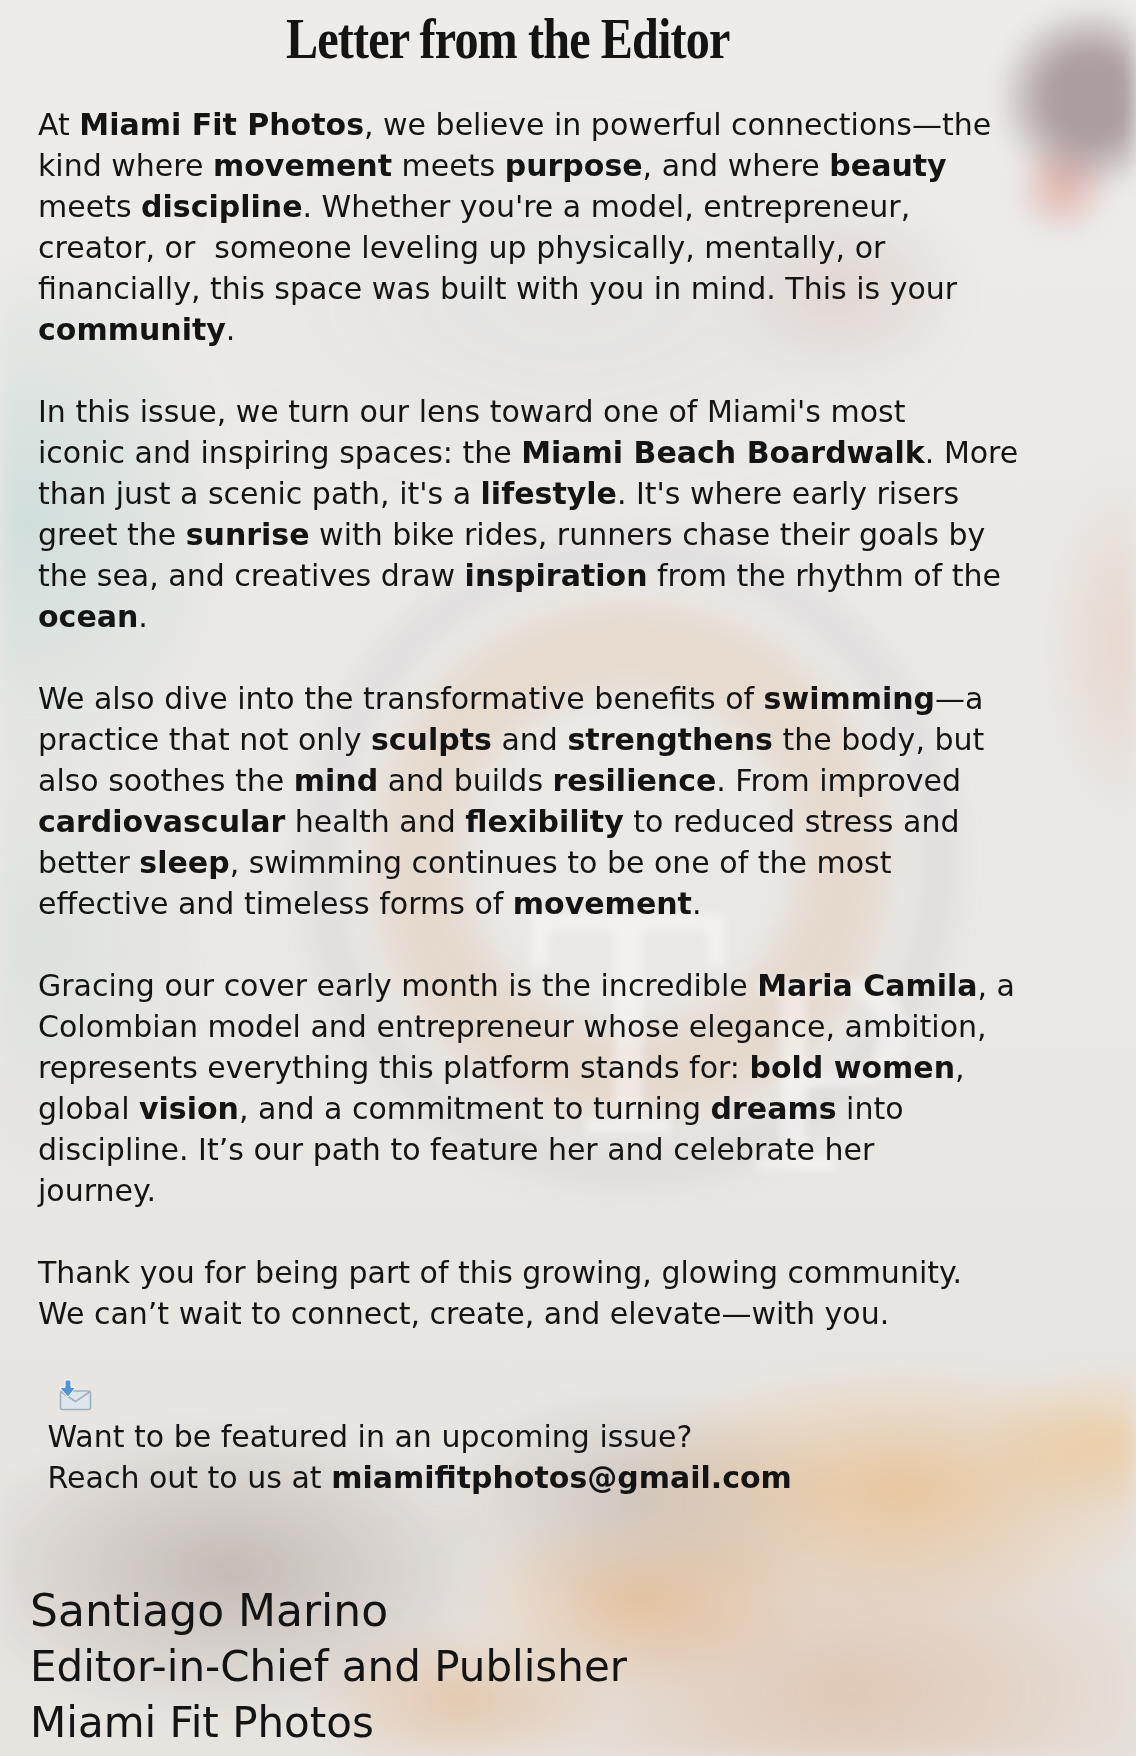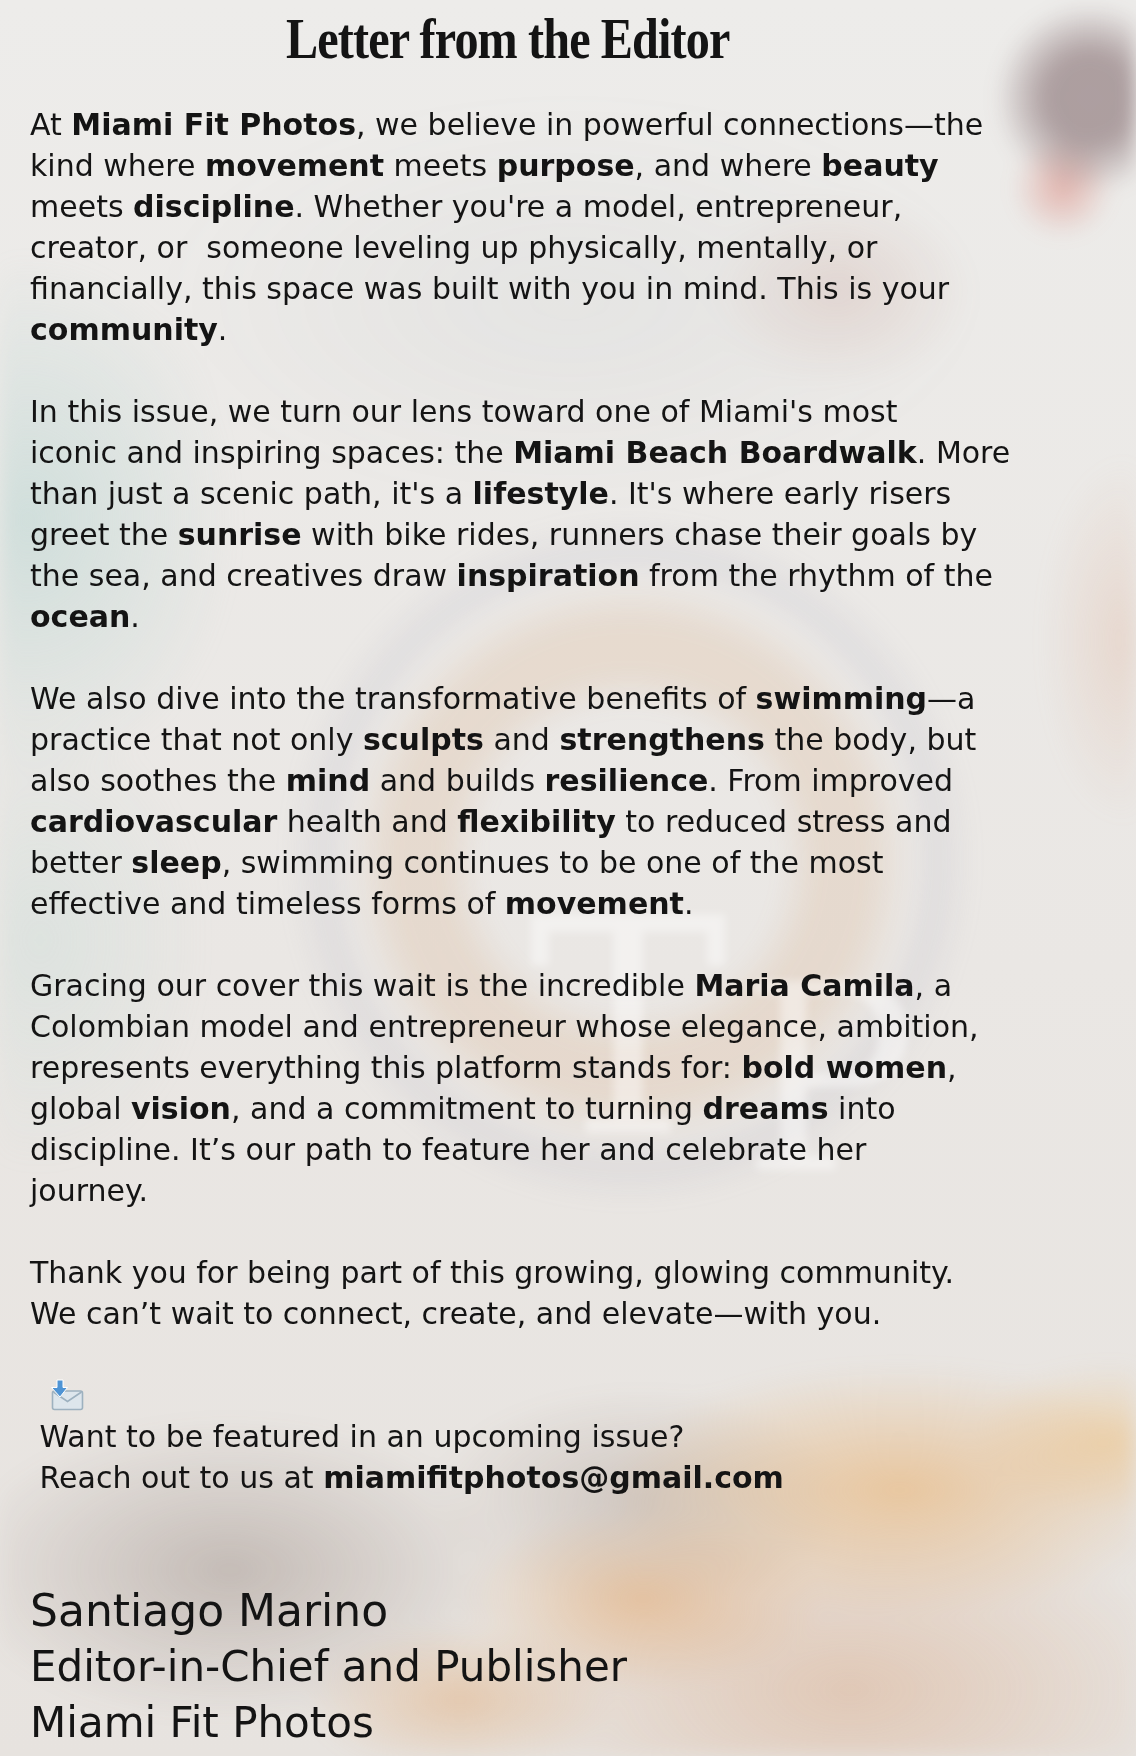--- a/index.html
+++ b/index.html
@@ -48,21 +48,21 @@
     font-size:56px;
     line-height:58px;
     font-weight:bold;
     text-align:center;
     letter-spacing:-1px;
     white-space:nowrap;
     font-family:Liberation Serif, serif;
   }
   h1.page-title .squeeze{display:inline-block;transform:scaleX(0.86);transform-origin:center;}
   .paragraphs{margin-top:36px;}
-  .para{margin:0 0 41px 0;}
+  .para{margin:0 0 41px 8px;}
   .line{
     font-size:30px;
     line-height:41px;
     white-space:pre-wrap;
   }
   .line b{font-weight:bold;}
   .env-icon{vertical-align:-5px;margin-right:1px;}
   .signature{margin-top:85px;}
   .sig-name{font-size:44px;line-height:56px;font-weight:normal;}
   .sig-role,.sig-org{font-size:42px;line-height:56px;}
@@ -96,21 +96,21 @@
       </div>
       <div class="para">
         <div class="line"><span>We also dive into the transformative benefits of </span><b>swimming</b><span>—a</span></div>
         <div class="line"><span>practice that not only </span><b>sculpts</b><span> and </span><b>strengthens</b><span> the body, but</span></div>
         <div class="line"><span>also soothes the </span><b>mind</b><span> and builds </span><b>resilience</b><span>. From improved</span></div>
         <div class="line"><b>cardiovascular</b><span> health and </span><b>flexibility</b><span> to reduced stress and</span></div>
         <div class="line"><span>better </span><b>sleep</b><span>, swimming continues to be one of the most</span></div>
         <div class="line"><span>effective and timeless forms of </span><b>movement</b><span>.</span></div>
       </div>
       <div class="para">
-        <div class="line"><span>Gracing our cover this wait is the incredible </span><b>Maria Camila</b><span>, a</span></div>
+        <div class="line"><span>Gracing our cover early month is the incredible </span><b>Maria Camila</b><span>, a</span></div>
         <div class="line"><span>Colombian model and entrepreneur whose elegance, ambition,</span></div>
         <div class="line"><span>represents everything this platform stands for: </span><b>bold women</b><span>,</span></div>
         <div class="line"><span>global </span><b>vision</b><span>, and a commitment to turning </span><b>dreams</b><span> into</span></div>
         <div class="line"><span>discipline. It’s our path to feature her and celebrate her</span></div>
         <div class="line"><span>journey.</span></div>
       </div>
       <div class="para">
         <div class="line"><span>Thank you for being part of this growing, glowing community.</span></div>
         <div class="line"><span>We can’t wait to connect, create, and elevate—with you.</span></div>
         <div class="line">

